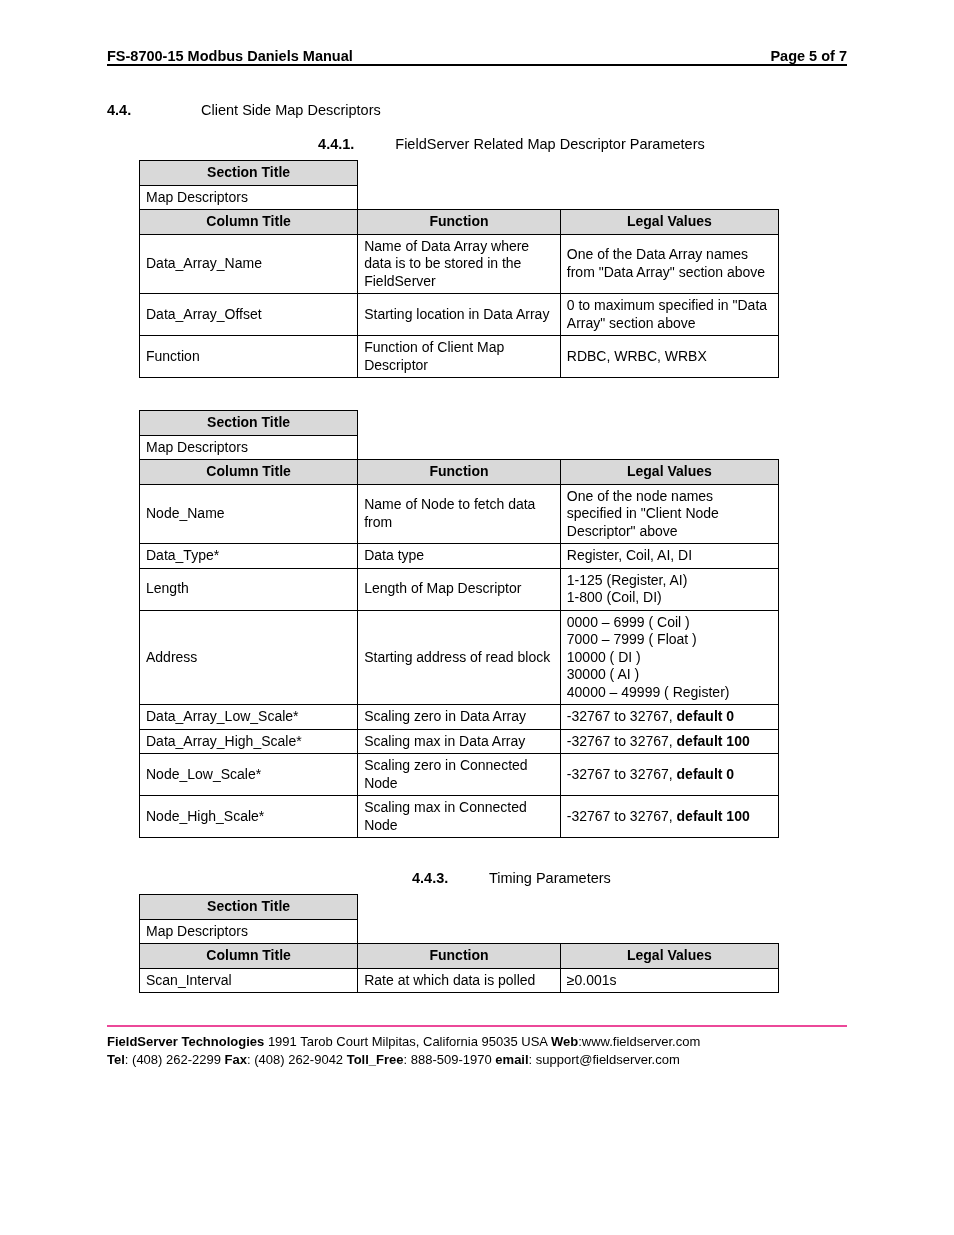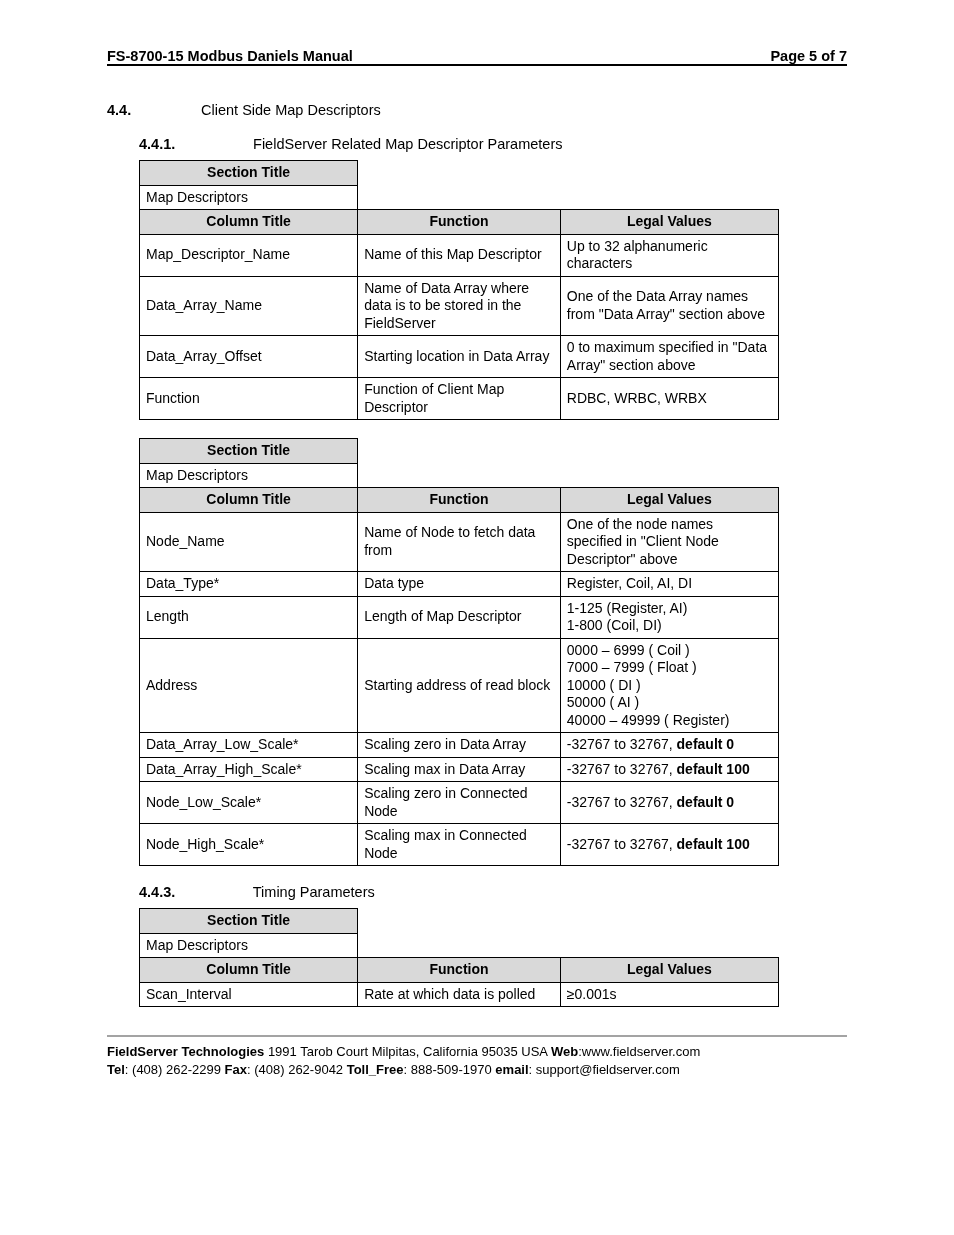--- a/index.html
+++ b/index.html
@@ -19,26 +19,26 @@
   .header-line {
     display: flex;
     justify-content: space-between;
     font-weight: bold;
     border-bottom: 2px solid #000;
     margin-bottom: 36px;
   }
   .sec-num { display:inline-block; min-width: 90px; font-weight:bold; }
   .sec-title { font-weight:normal; }
   .h2 { margin: 0 0 18px 0; }
-  .h3 { margin: 16px 0 8px 32px; }
+  .h3 { margin: 16px 0 8px 32px; text-align: center; }
   .h3 .sec-num { min-width: 110px; }
   table.params {
     border-collapse: collapse;
     margin-left: 32px;
-    margin-bottom: 18px;
+    margin-bottom: 32px;
     width: 640px;
   }
   table.params td, table.params th {
     border: 1px solid #000;
     padding: 3px 6px;
     vertical-align: middle;
     text-align: left;
     font-size: 14px;
     line-height: 1.25;
   }
@@ -48,21 +48,21 @@
     text-align: center;
   }
   tr.hdr th:first-child { text-align: center; }
   tr.sectitle td { font-weight: normal; }
   .col-a { width: 210px; }
   .col-b { width: 195px; }
   .col-c { width: 210px; }
   .lv-line { display:block; }
   .bold { font-weight:bold; }
   .footer-wrap {
-    border-top: 2px solid #a3a3a3;
+    border-top: 2px solid #ec4899;
     margin-top: 28px;
     padding-top: 6px;
     font-size: 13px;
     line-height: 1.35;
   }
 </style>
 </head>
 <body>
 
 <div class="page">
@@ -100,25 +100,20 @@
           <td style="border-top:none;border-bottom:1px solid #000;border-left:none;border-right:none;background:#fff"></td>
         </tr>
     <tr class="hdr">
       <th>Column Title</th>
       <th>Function</th>
       <th>Legal Values</th>
     </tr>
     </tbody>
       <tbody>
         <tr>
-          <td>Map_Descriptor_Name</td>
-          <td>Name of this Map Descriptor</td>
-          <td>Up to 32 alphanumeric characters</td>
-        </tr>
-        <tr>
           <td>Data_Array_Name</td>
           <td>Name of Data Array where data is to be stored in the FieldServer</td>
           <td>One of the Data Array names from "Data Array" section above</td>
         </tr>
         <tr>
           <td>Data_Array_Offset</td>
           <td>Starting location in Data Array</td>
           <td>0 to maximum specified in "Data Array" section above</td>
         </tr>
         <tr>
@@ -172,21 +167,21 @@
             <span class="lv-line">1-800 (Coil, DI)</span>
           </td>
         </tr>
         <tr>
           <td>Address</td>
           <td>Starting address of read block</td>
           <td>
             <span class="lv-line">0000 – 6999 ( Coil )</span>
             <span class="lv-line">7000 – 7999 ( Float )</span>
             <span class="lv-line">10000 ( DI )</span>
-            <span class="lv-line">50000 ( AI )</span>
+            <span class="lv-line">30000 ( AI )</span>
             <span class="lv-line">40000 – 49999 ( Register)</span>
           </td>
         </tr>
         <tr>
           <td>Data_Array_Low_Scale*</td>
           <td>Scaling zero in Data Array</td>
           <td><span>-32767 to 32767, </span><span class="bold">default 0</span></td>
         </tr>
         <tr>
           <td>Data_Array_High_Scale*</td>

